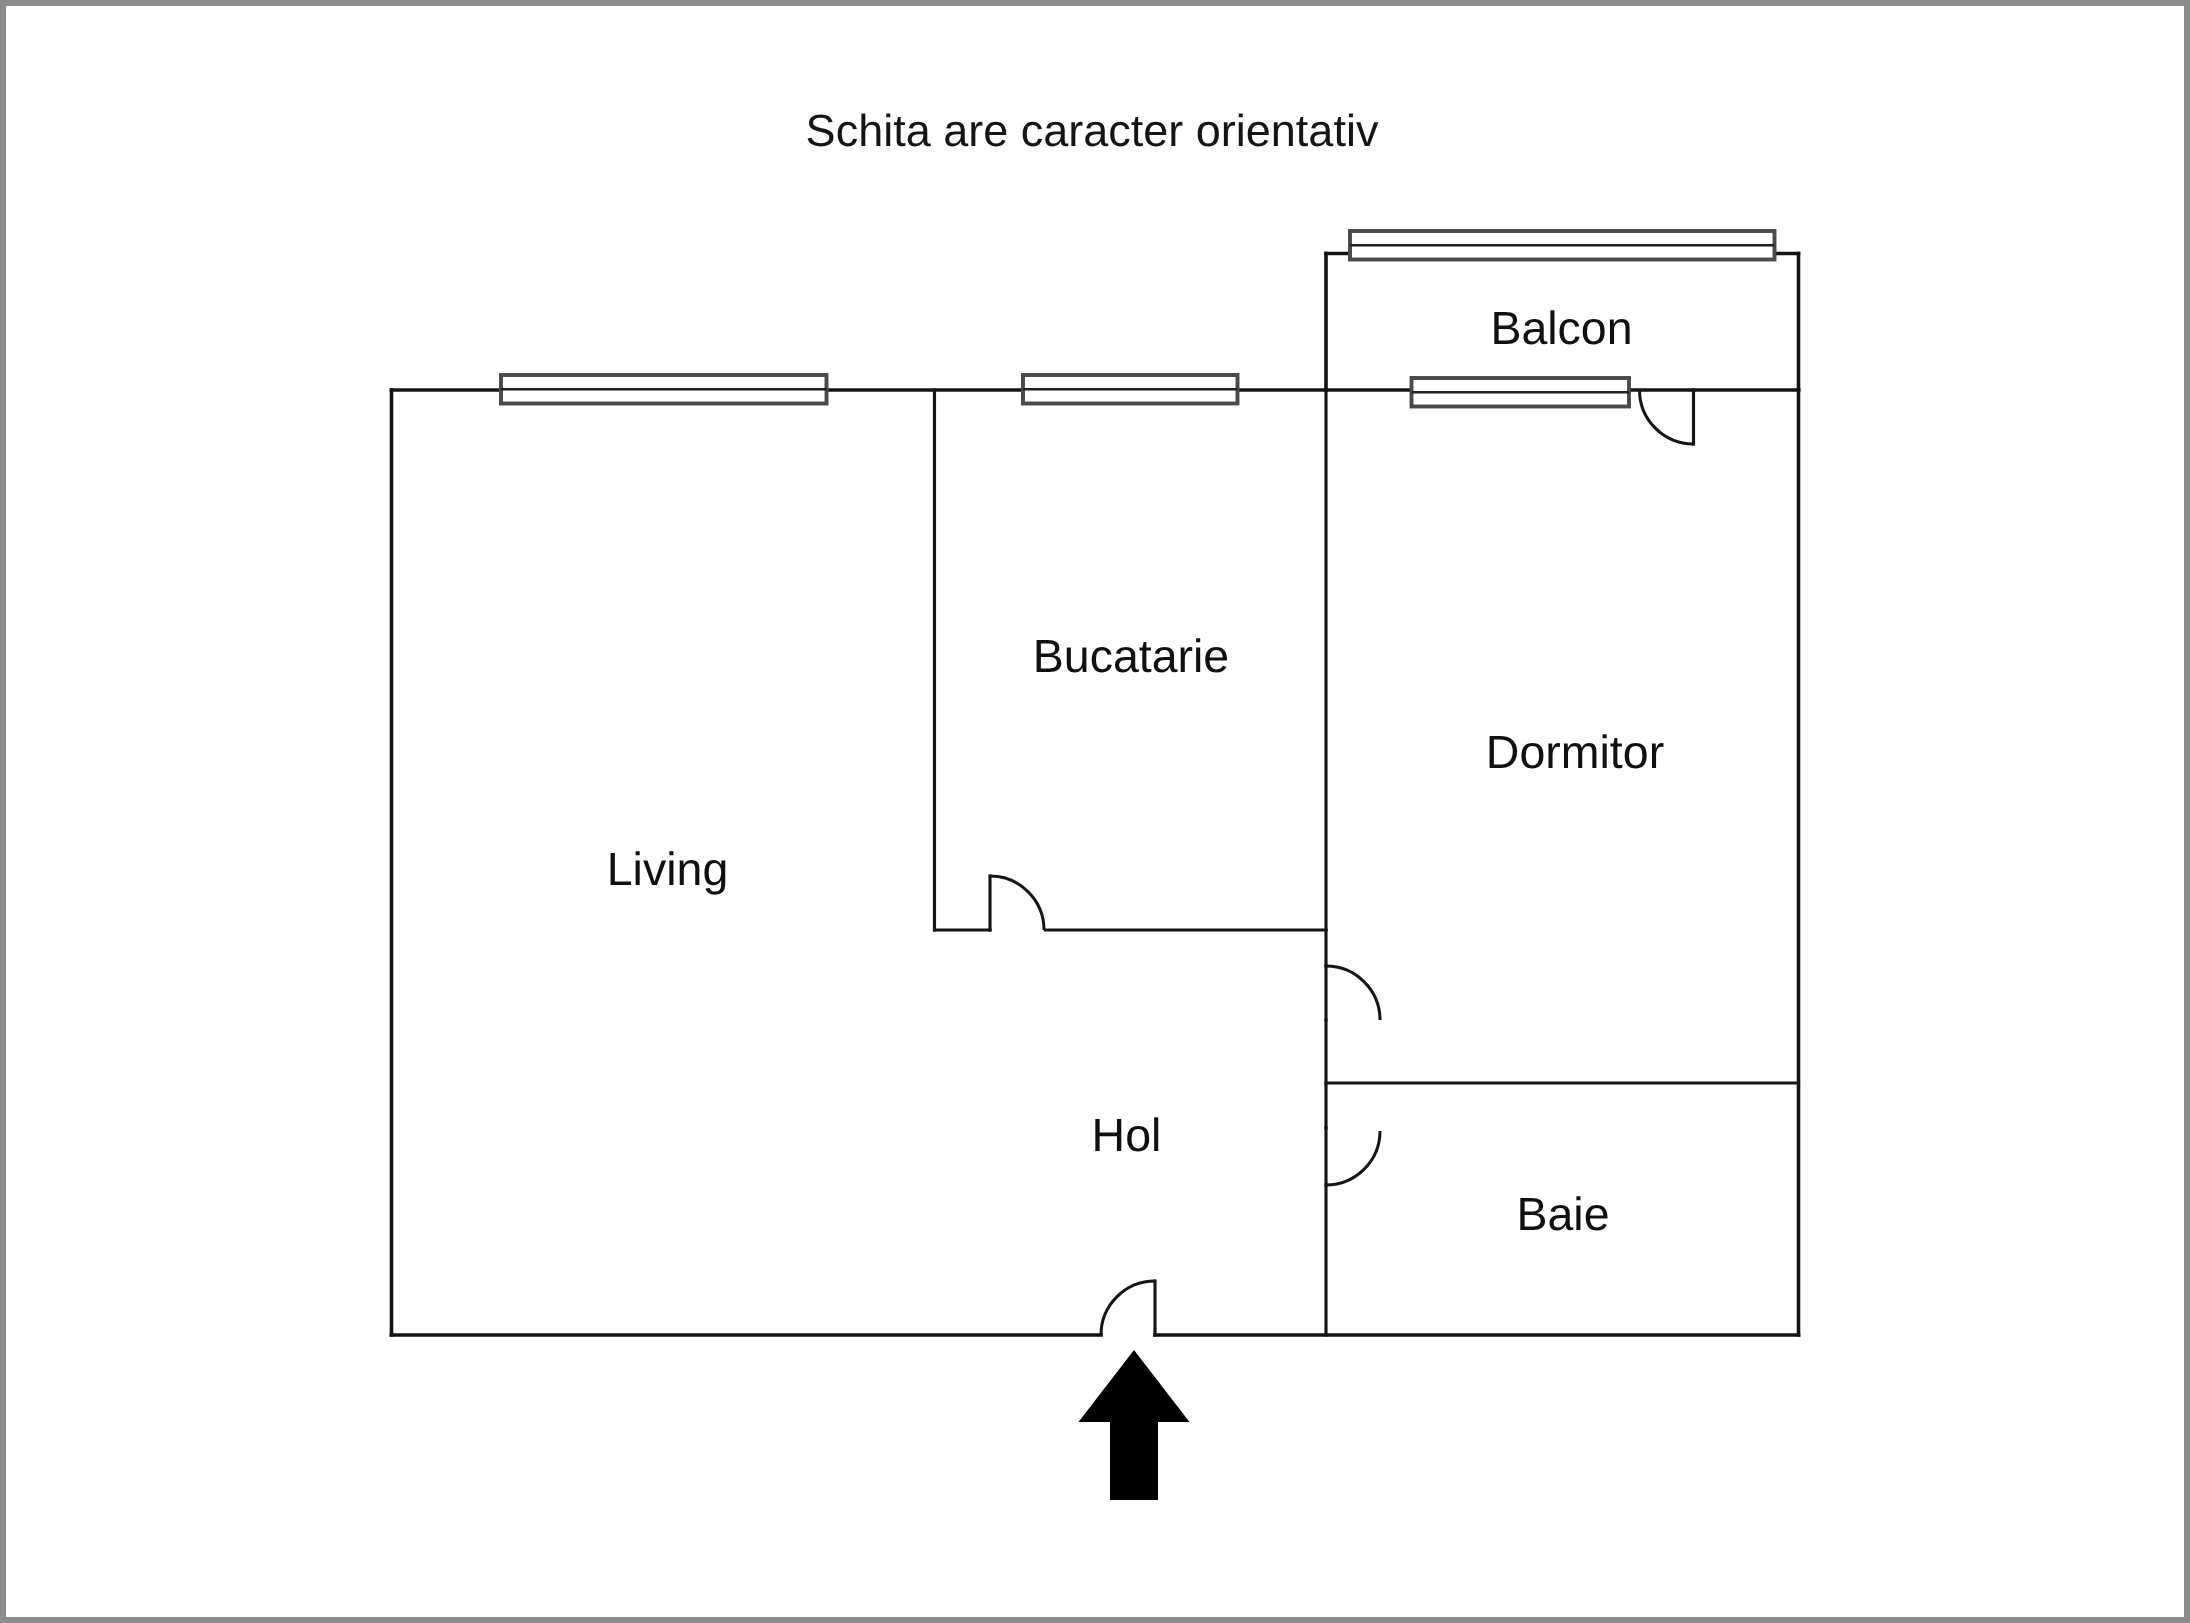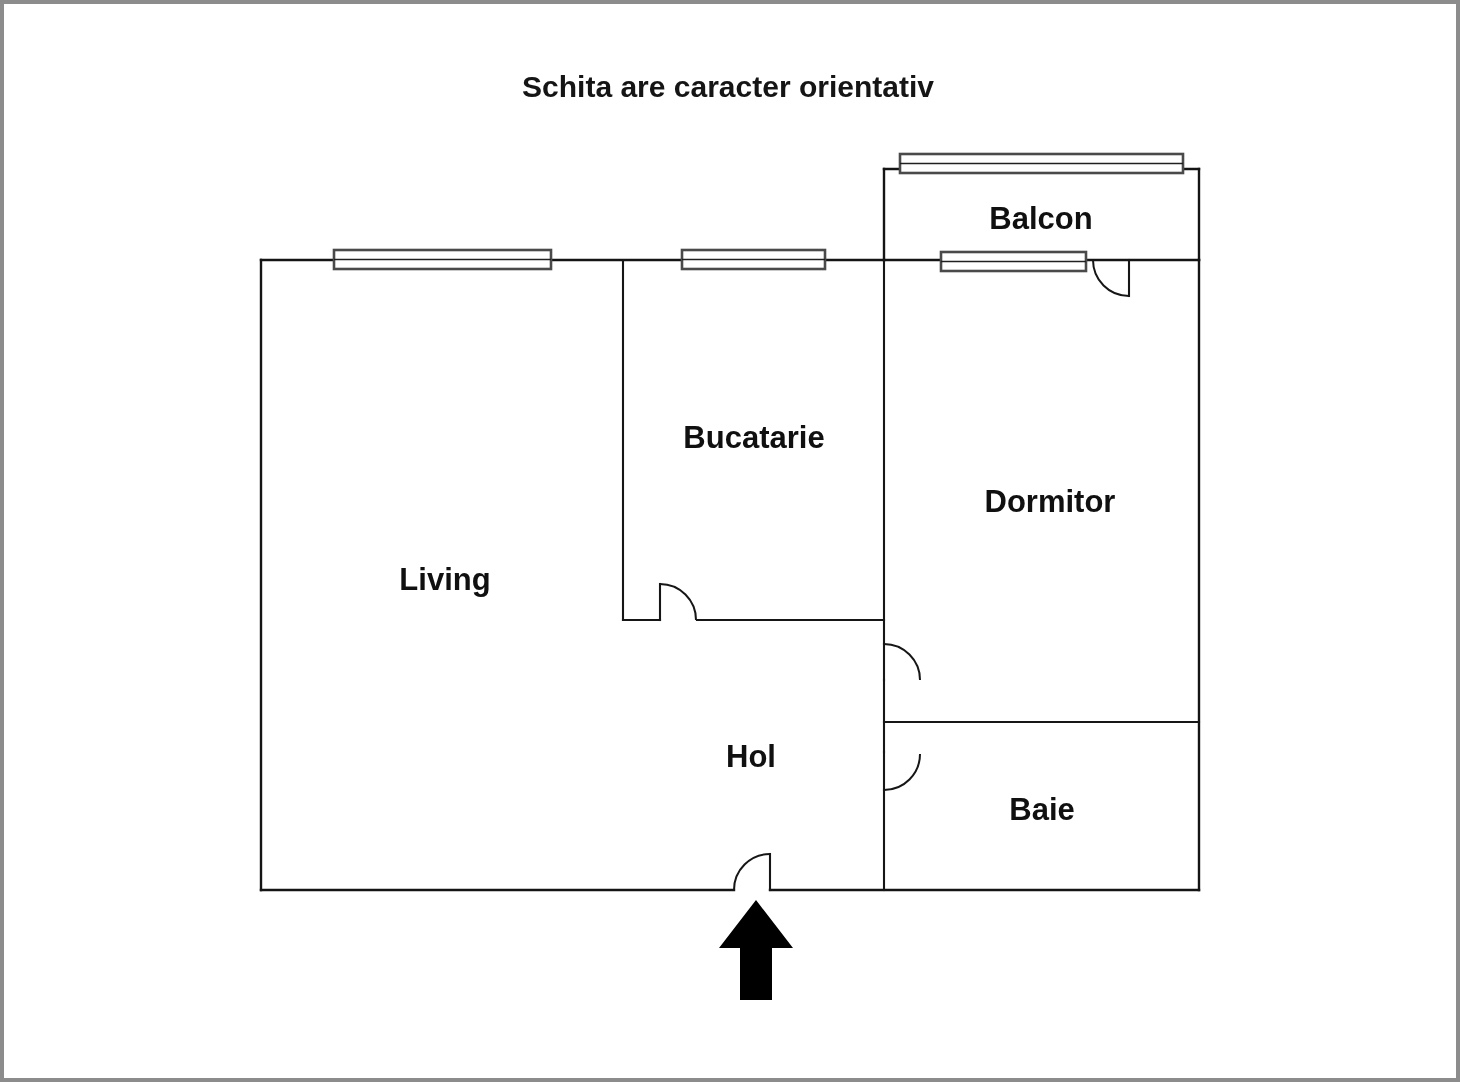--- a/index.html
+++ b/index.html
@@ -12,21 +12,20 @@
     font-family: "Liberation Sans", sans-serif;
     width: 1460px;
     height: 1082px;
     overflow: hidden;
   }
   #plan-root {
     position: relative;
     width: 1460px;
     height: 1082px;
     background: #ffffff;
-    font-weight: bold;
   }
   #plan-svg {
     position: absolute;
     left: 0;
     top: 0;
     width: 1460px;
     height: 1082px;
     display: block;
   }
   .plan-title {

